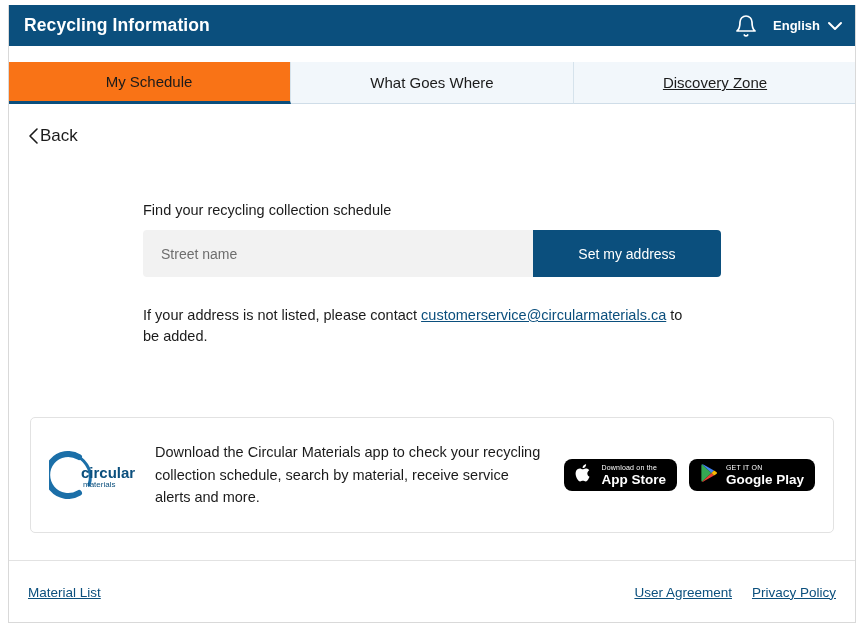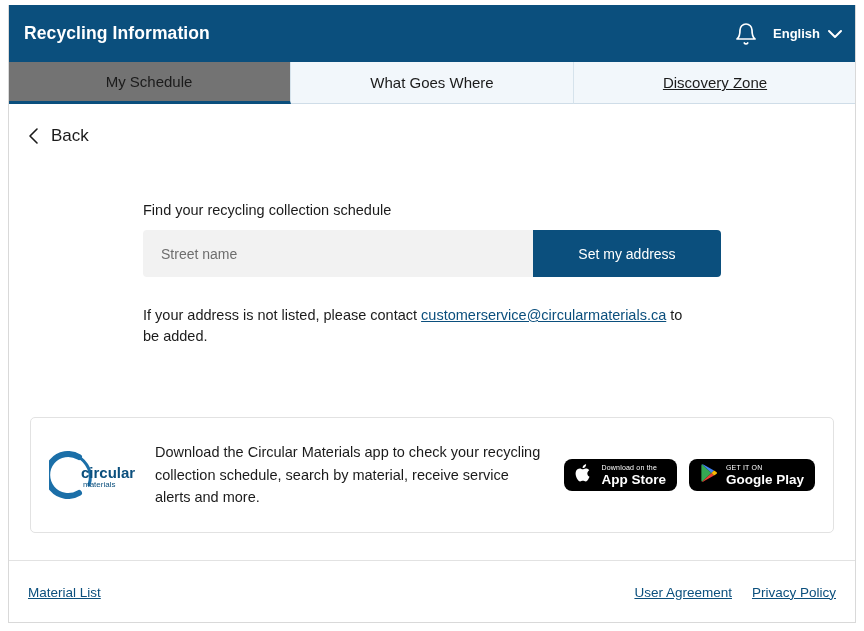--- a/index.html
+++ b/index.html
@@ -18,21 +18,21 @@
     width: 864px;
     height: 631px;
     box-sizing: border-box;
   }
   
   .header {
     position: absolute;
     left: 8px;
     top: 5px;
     width: 848px;
-    height: 57px;
+    height: 41px;
     background: #0b4f7d;
     display: flex;
     align-items: center;
     padding: 0 16px;
     box-sizing: border-box;
   }
   .header-title {
     color: #ffffff;
     font-size: 17.5px;
     font-weight: bold;
@@ -95,38 +95,37 @@
     font-size: 15px;
     color: #1b1b1b;
     background: #f2f7fb;
     border-right: 1px solid #d6e3ec;
     border-bottom: 1px solid #cfdde8;
     cursor: pointer;
     box-sizing: border-box;
   }
   .tab:last-child { border-right: none; text-decoration: underline; }
   .tab.active {
-    background: #737373;
+    background: #f97316;
     border-bottom: 3px solid #0b4f7d;
     font-weight: normal;
   }
   
   .content {
     position: absolute;
     left: 8px;
     top: 104px;
     width: 848px;
     height: 519px;
     background: #ffffff;
     box-sizing: border-box;
   }
   .back-row {
     display: flex;
     align-items: center;
-    gap: 11px;
     padding: 22px 0 0 20px;
     cursor: pointer;
     width: 90px;
   }
   .back-label {
     font-size: 17px;
     color: #1b1b1b;
   }
   .chev-left {
     width: 12px;

